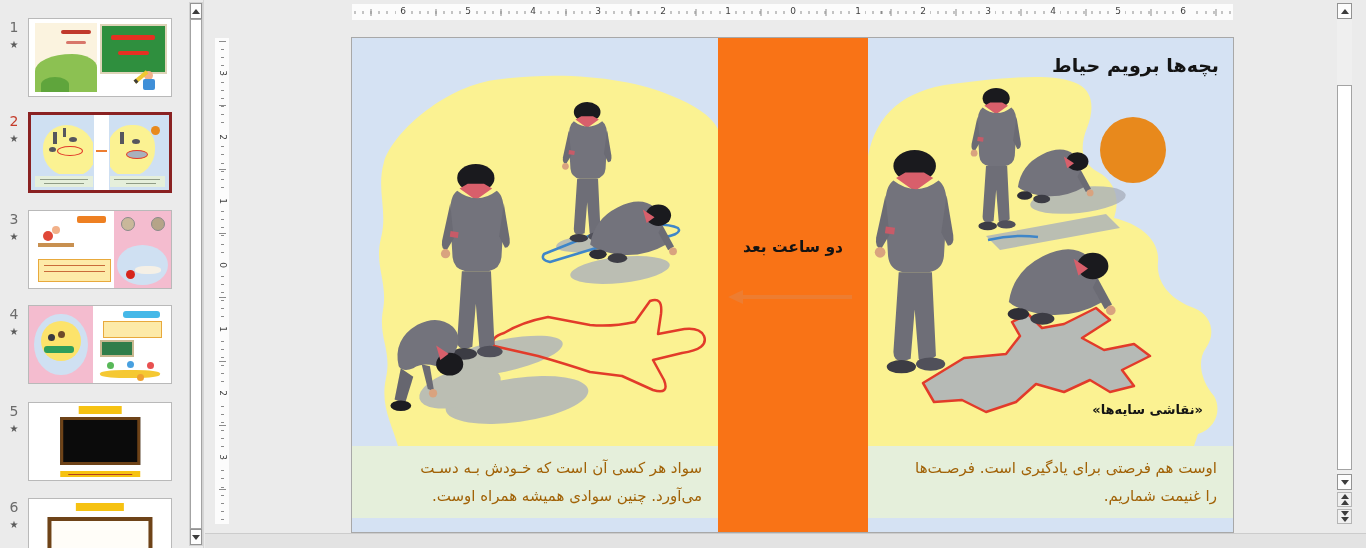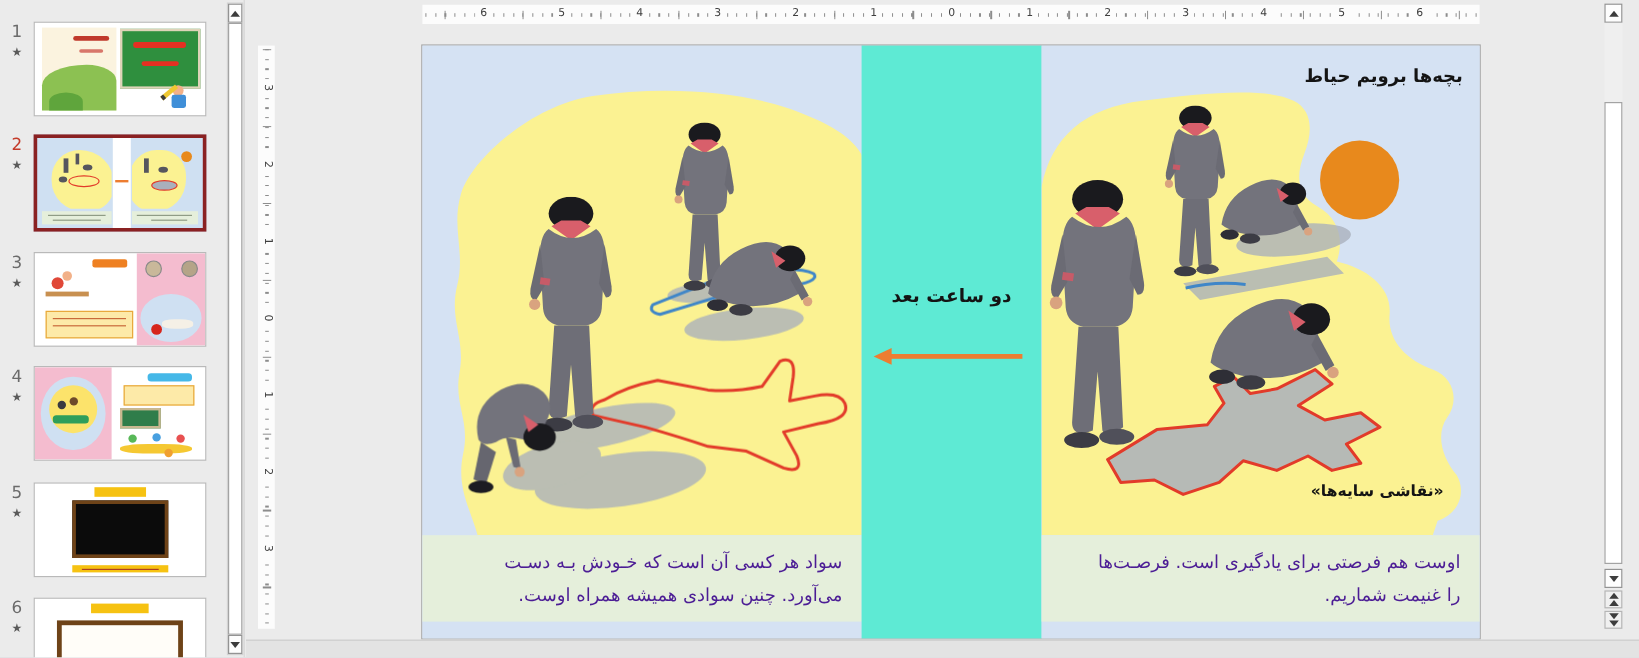--- a/index.html
+++ b/index.html
@@ -41,26 +41,26 @@
     background-image:repeating-linear-gradient(to bottom,#8c8c8c 0 1px,transparent 1px 8.1px); background-position-y:3px; }
   .vr-mids { position:absolute; top:0; bottom:0; left:3.5px; width:7px;
     background-image:repeating-linear-gradient(to bottom,#8c8c8c 0 1px,transparent 1px 64px); background-position-y:3px; }
   .vr-num { position:absolute; left:0; width:14px; height:12px; margin-top:-6px; text-align:center; font-size:9px; color:#3f3f3f; background:#fcfcfc; transform:rotate(90deg); }
 
   
   #slide { position:absolute; left:352px; top:38px; width:881px; height:494px; background:#d5e2f3; outline:1px solid #a8a8a8; }
   .panel { position:absolute; top:0; height:494px; }
   #panel-left  { left:0; width:366px; }
   #panel-right { left:516px; width:365px; }
-  #center-strip { position:absolute; left:366px; top:0; width:150px; height:494px; background:#5eead4; }
+  #center-strip { position:absolute; left:366px; top:0; width:150px; height:494px; background:#f97316; }
   .scene { position:absolute; left:0; top:0; }
   .caption { position:absolute; left:0; top:408px; width:100%; height:72px; background:#e5efdb;
-    direction:rtl; text-align:right; color:#4c1d95; font-size:15px; line-height:28px; padding:8px 16px 0 16px; }
+    direction:rtl; text-align:right; color:#a16207; font-size:15px; line-height:28px; padding:8px 16px 0 16px; }
   .slide-text { position:absolute; direction:rtl; color:#141414; }
-  #rp-title { top:16px; right:14px; font-size:15px; font-weight:600; }
+  #rp-title { top:16px; right:14px; font-size:19px; font-weight:600; }
   #rp-game  { top:364px; right:30px; font-size:13px; font-weight:600; }
   #transition-label { top:200px; left:0; width:100%; text-align:center; font-size:15.5px; font-weight:600; }
   #transition-arrow { position:absolute; top:252px; left:10px; width:130px; height:14px; }
   #transition-arrow .shaft { position:absolute; left:12px; top:5px; width:112px; height:4px; background:#ed7d31; }
   #transition-arrow .head  { position:absolute; left:0; top:0; width:0; height:0;
      border-top:7px solid transparent; border-bottom:7px solid transparent; border-right:15px solid #ed7d31; }
 
   
   #status-strip { position:absolute; left:205px; right:0; top:533px; height:15px; background:#e3e3e3; border-top:1px solid #cccccc; }
 

